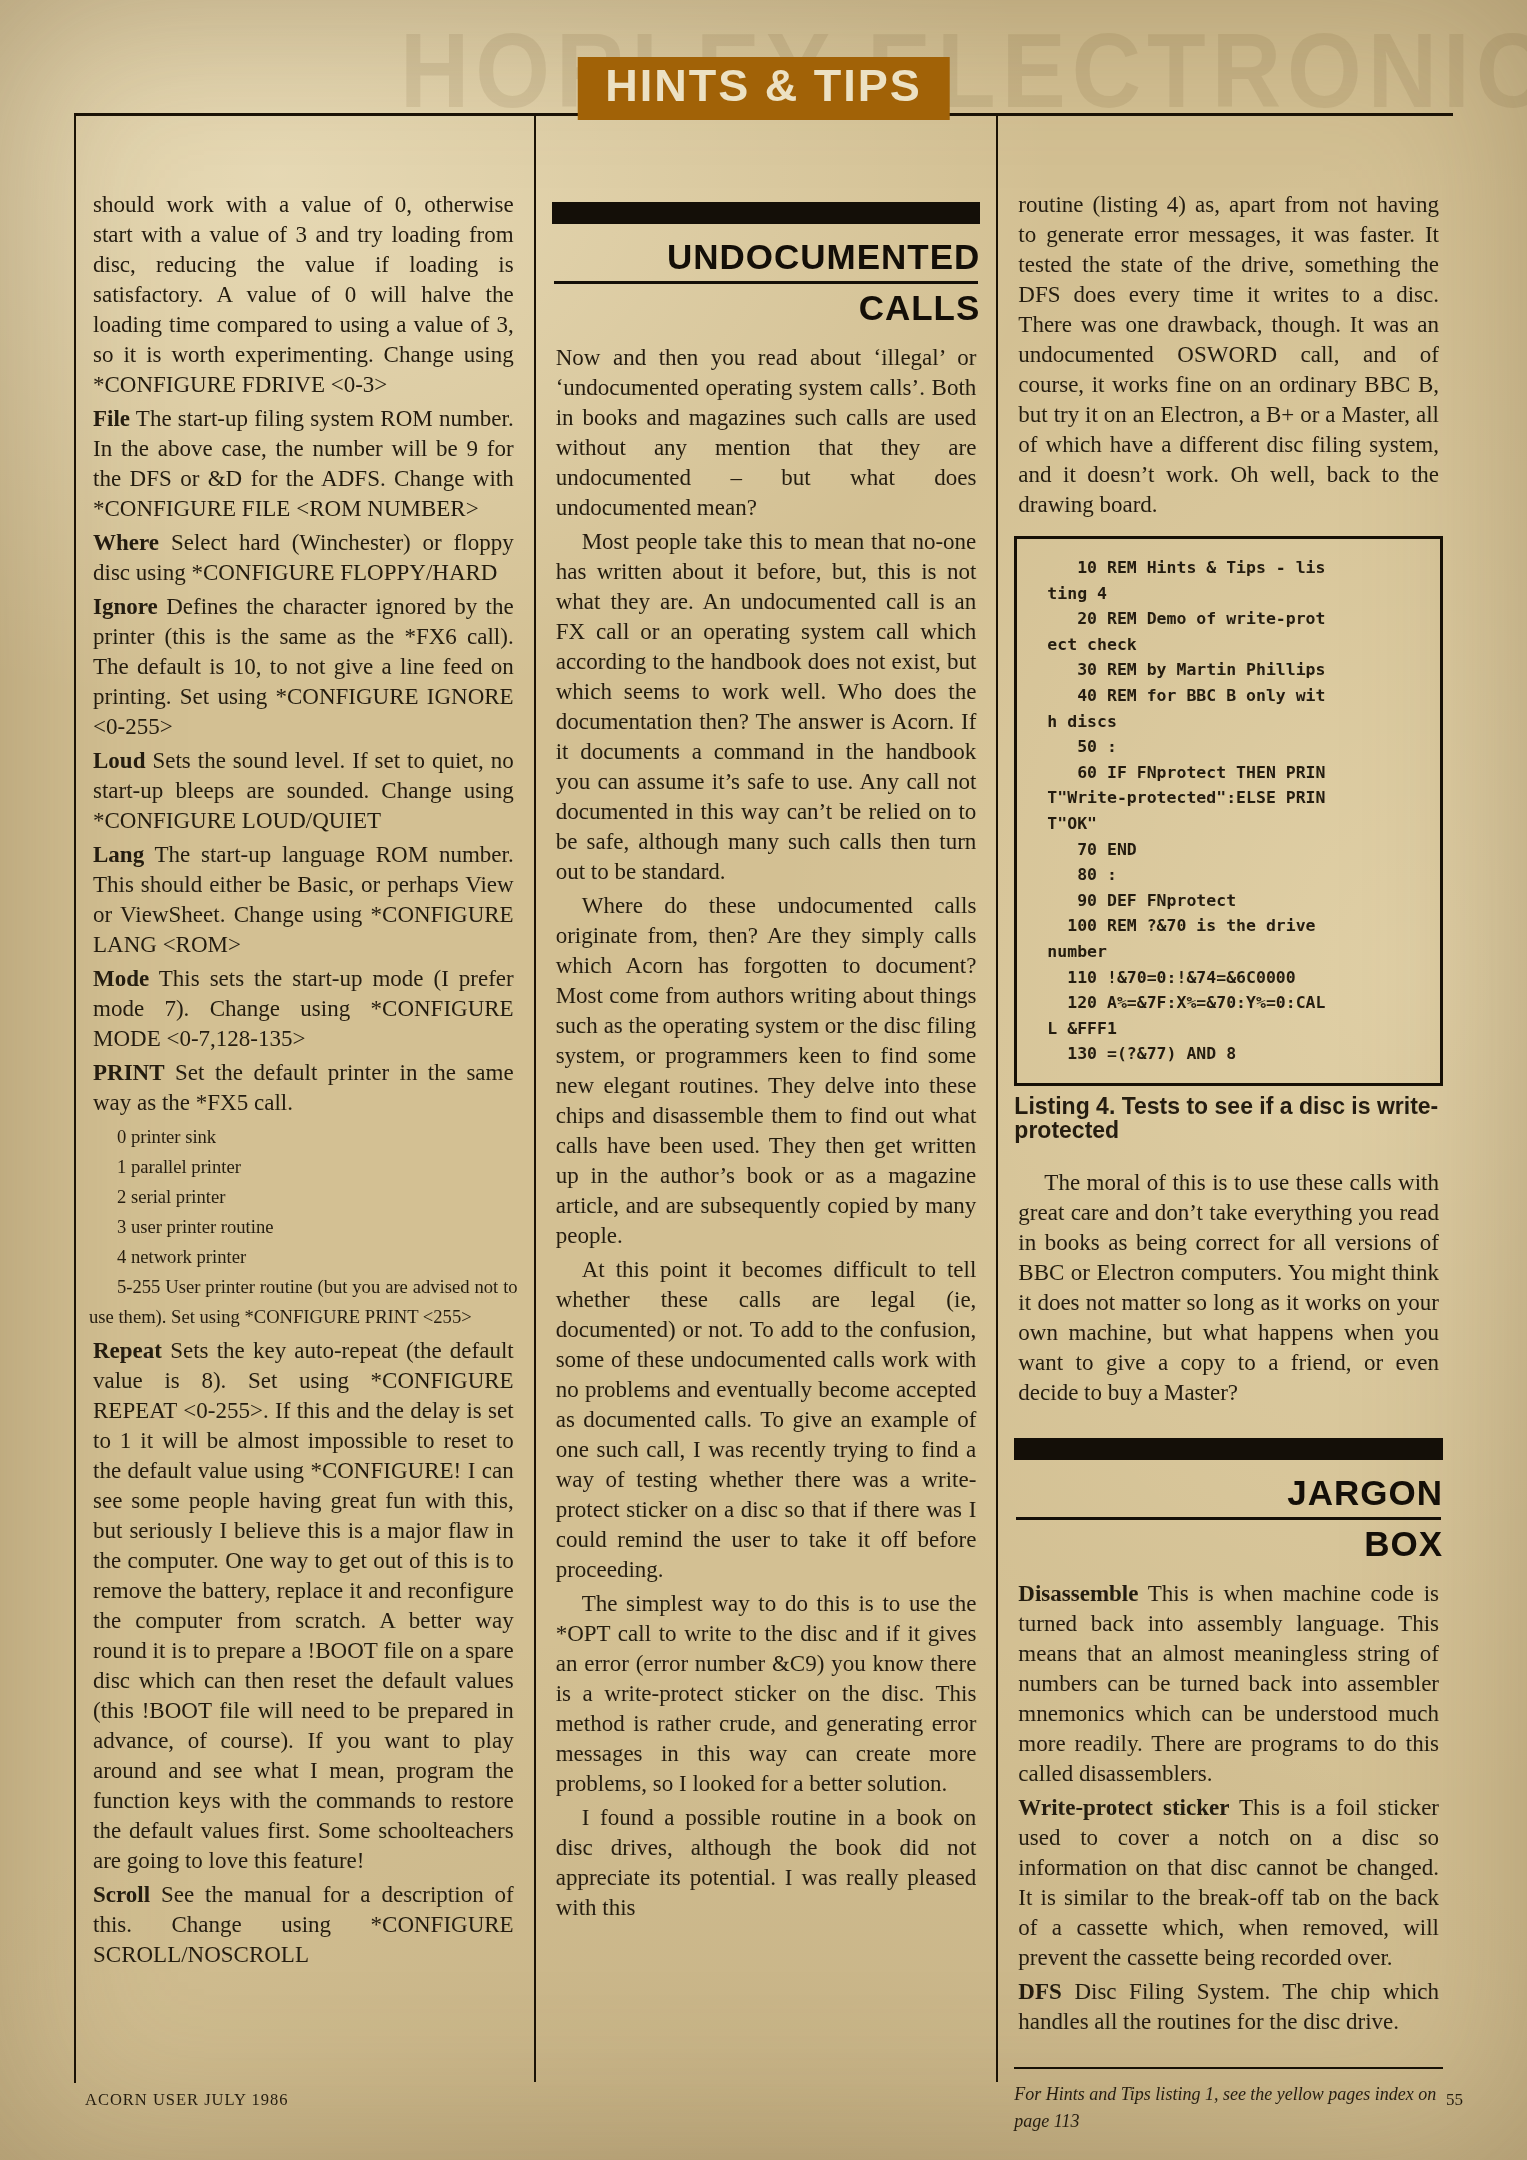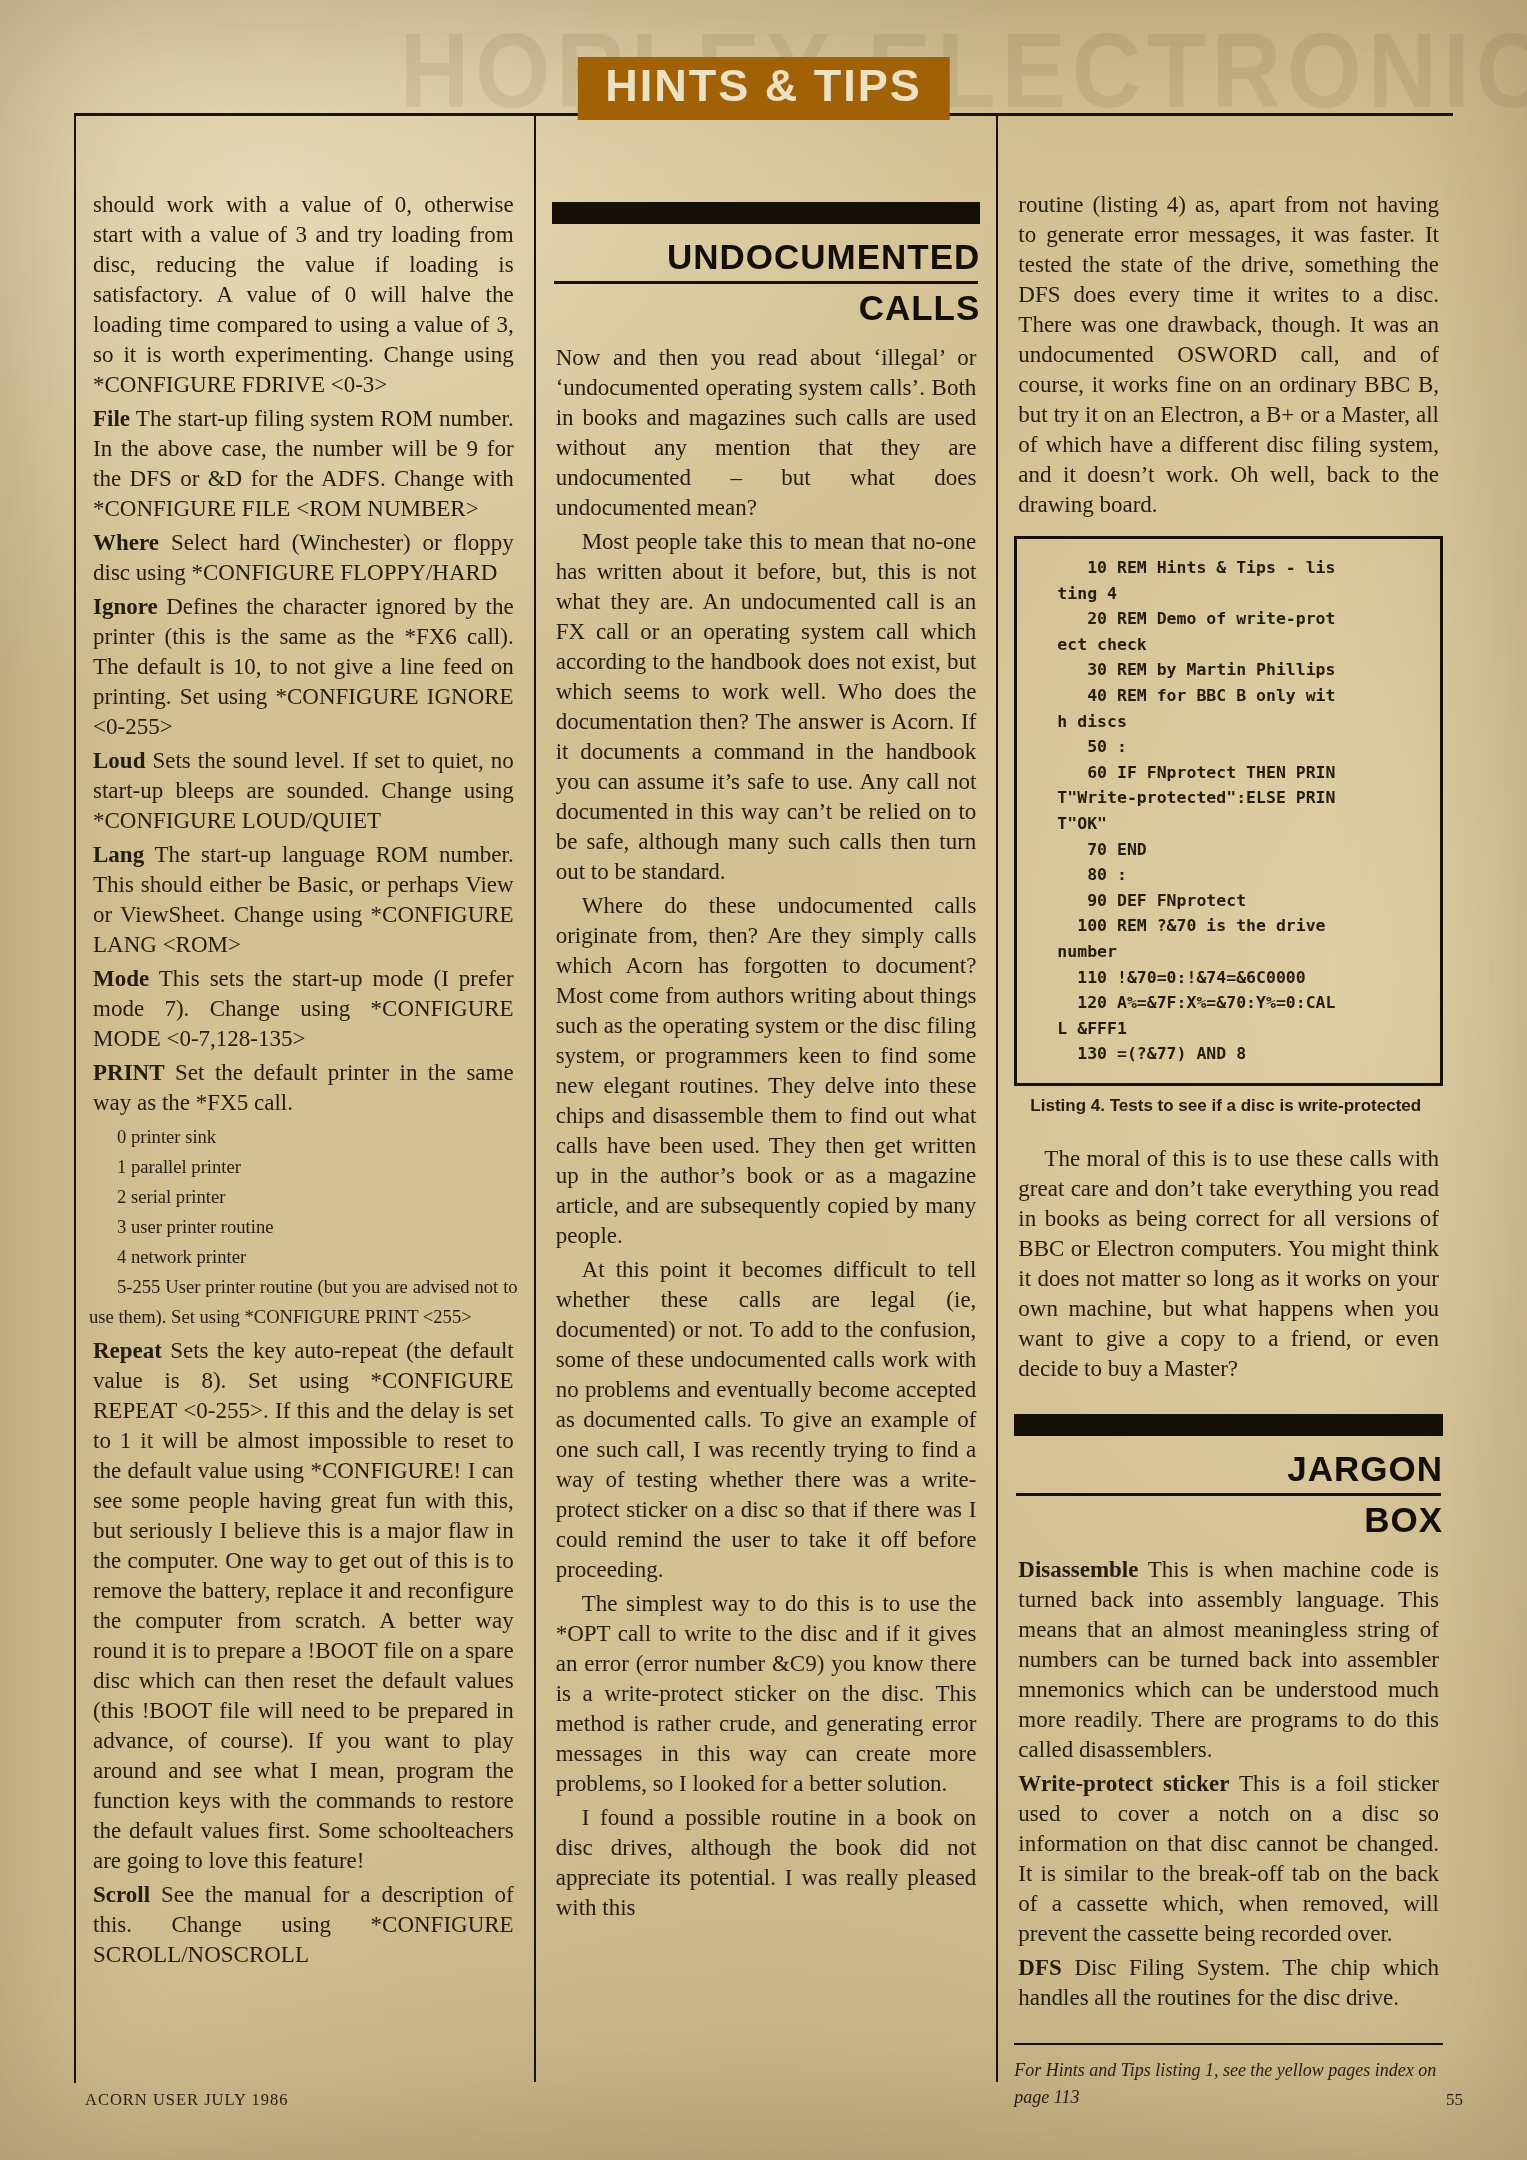--- a/index.html
+++ b/index.html
@@ -50,29 +50,29 @@
   .section-head { margin: 16px 0 14px; }
   .shead-bar { height: 22px; background: #140f08; margin-bottom: 12px; }
   .shead-line {
     font-family: Liberation Sans, sans-serif; font-weight: bold;
     font-size: 35px; line-height: 42px; text-align: right;
     letter-spacing: 1px; color: #140f08;
   }
   .shead-rule { height: 3px; background: #140f08; margin: 3px 2px; }
   .jargon-head { margin-top: 30px; }
 
-  .listing-box { border: 3px solid #161006; margin: 16px 0 8px; padding: 16px 8px 16px 40px; }
+  .listing-box { border: 3px solid #161006; margin: 16px 0 8px; padding: 16px 8px 16px 30px; }
   .code {
     margin: 0; font-family: "DejaVu Sans Mono", monospace;
     font-size: 16.5px; line-height: 25.6px; font-weight: bold;
     white-space: pre; color: #241c0f;
   }
   .caption {
-    margin: 4px 16px 0; font-family: "Liberation Sans", sans-serif;
-    font-weight: bold; font-size: 17px; line-height: 24px;
+    margin: 4px 0 0; font-family: "Liberation Sans", sans-serif;
+    font-weight: bold; font-size: 23px; line-height: 24px;
   }
   .moral { margin-top: 26px; }
 
   .fn-rule { height: 2px; background: #161006; margin: 30px 0 12px; }
   .footnote { margin: 0; font-style: italic; font-size: 18px; line-height: 27px; }
 
   .footer {
     position: absolute; top: 2090px; left: 85px; width: 1378px;
     display: flex; justify-content: space-between; z-index: 2;
     font-size: 16.5px; letter-spacing: 1px; text-align: center;

